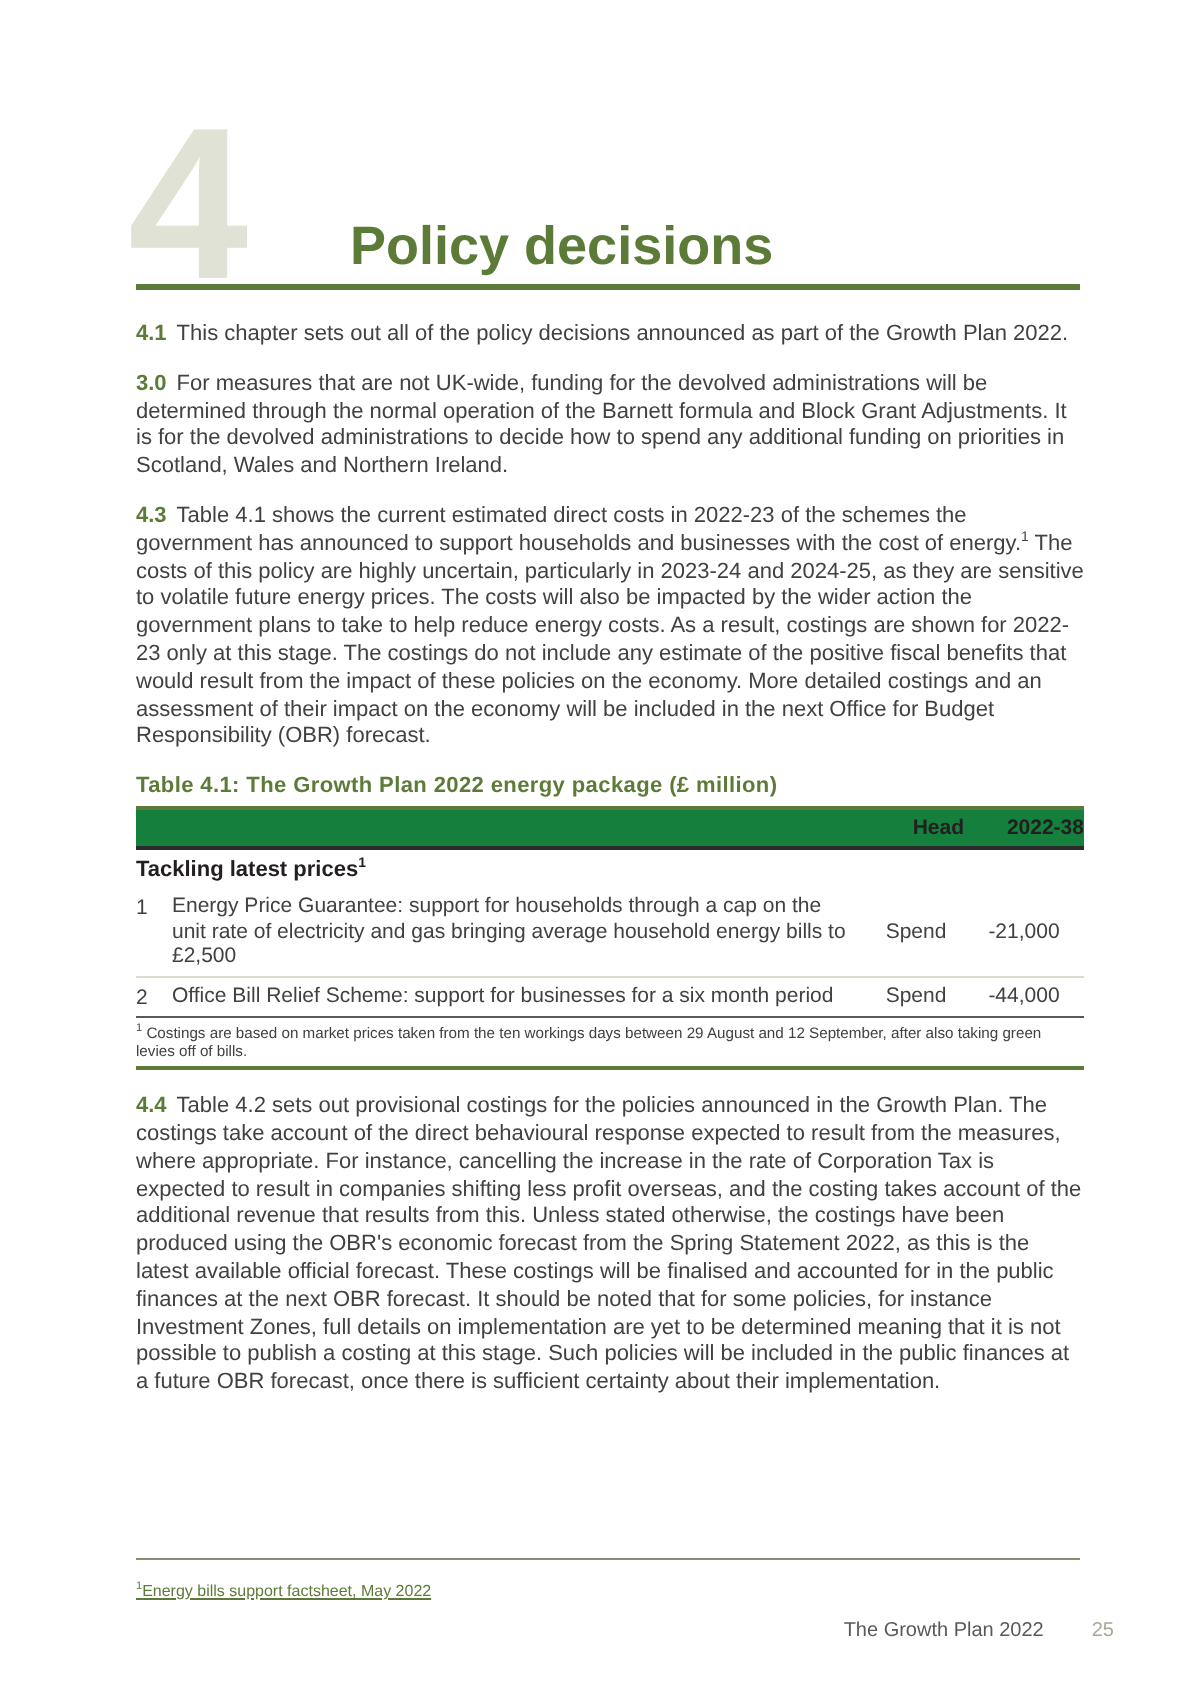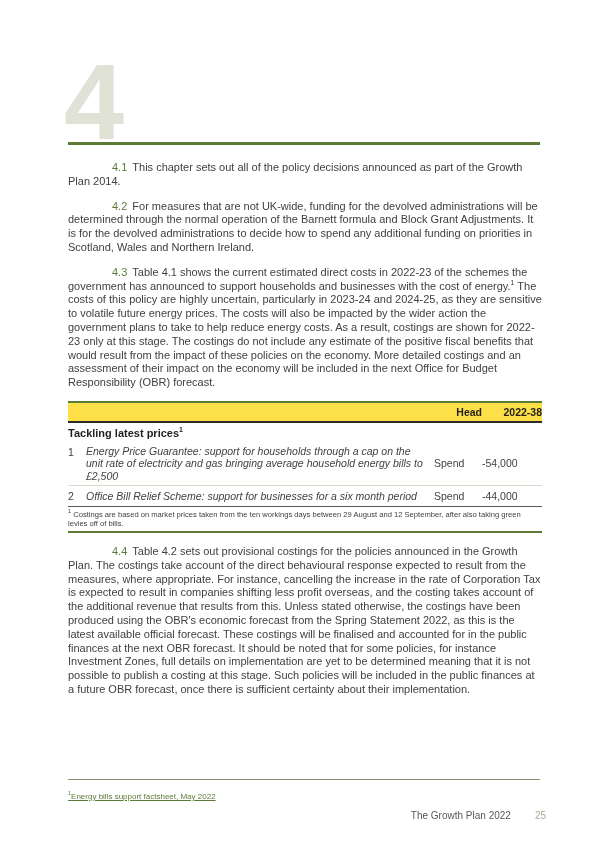--- a/index.html
+++ b/index.html
@@ -29,107 +29,109 @@
     width:472px; height:3px; background:#5d7b38;
   }
   
   .content {
     position:absolute; left:68px; top:161px; width:474px;
   }
   .para {
     font-size:11px; line-height:13.8px; margin-bottom:11px;
     color:#414042;
   }
-  .pnum { color:#5d7b38; font-weight:normal; margin-right:5px;margin-left:44px; }
+  .pnum { color:#5d7b38; font-weight:bold; margin-right:5px; }
   sup.fn-ref { font-size:7px; line-height:0; vertical-align:super; }
   
   .table-block { margin:2px 0 12px 0; }
   .table-title {
     color:#5d7b38; font-weight:bold; font-size:11px;
     margin-bottom:4px; letter-spacing:0.2px;
   }
   table.t41 {
     width:100%; border-collapse:collapse;
     border-top:2.5px solid #5d7b38;
     border-bottom:2.5px solid #5d7b38;
   }
   table.t41 td, table.t41 th { vertical-align:middle; }
-  tr.head-row { background:#fde047; }
+  tr.head-row { background:#15803d; }
   tr.head-row th {
     font-size:10.5px; font-weight:bold; color:#231f20;
     text-align:right; padding:3px 0 3px 8px;
     border-bottom:2px solid #2b2b2b;
   }
   tr.section-row td {
     font-size:11px; font-weight:bold; color:#231f20;
     padding:4px 0 3px 0;
   }
   tr.data-row td {
     font-size:10.5px; line-height:12.5px; color:#414042;
     padding:3px 0;
   }
   tr.data-row td.num { width:18px; vertical-align:top; padding-top:4px; }
-  tr.data-row td.desc { padding-right:6px;font-style:italic; }
-  tr.data-row td.head-col, tr.data-row td.val-col { text-align:left; white-space:nowrap; }
+  tr.data-row td.desc { padding-right:6px; }
+  tr.data-row td.head-col, tr.data-row td.val-col { text-align:center; white-space:nowrap; }
   td.head-col { width:48px; }
   td.val-col  { width:60px; }
   tr.row-1 td { border-bottom:1px solid #d9dbcd; }
   tr.row-2 td { border-bottom:1.5px solid #58595b; }
   tr.tfoot-row td {
     font-size:7.6px; color:#414042; padding:3px 0 3px 0; line-height:9px;
   }
   
   .footnote-area {
     position:absolute; left:68px; top:779px; width:472px;
     border-top:1.5px solid #878d74; padding-top:5px;
   }
   .footnote-link {
     font-size:8px; color:#5d7b38; text-decoration:underline; cursor:pointer;
   }
   .footnote-link sup { font-size:5.5px; vertical-align:super; line-height:0; }
   .page-footer {
-    position:absolute; right:54px; top:810px;
+    position:absolute; right:43px; top:810px;
     font-size:10px; color:#58595b; text-align:right;
   }
   .page-footer .doc-title { color:#58595b; }
   .page-footer .page-num { color:#a6aa97; margin-left:24px; }
 </style>
 </head>
 <body>
 
 <div class="page">
 
   <div class="chapter-num">4</div>
+  <h1 class="chapter-title">Policy decisions</h1>
   <div class="header-rule"></div>
 
   <div class="content">
 
-    <p class="para"><span class="pnum">4.1</span><span>This chapter sets out all of the policy decisions announced as part of the Growth Plan 2014.</span></p>
+    <p class="para"><span class="pnum">4.1</span><span>This chapter sets out all of the policy decisions announced as part of the Growth Plan 2022.</span></p>
 
-    <p class="para"><span class="pnum">4.2</span><span>For measures that are not UK-wide, funding for the devolved administrations will be determined through the normal operation of the Barnett formula and Block Grant Adjustments. It is for the devolved administrations to decide how to spend any additional funding on priorities in Scotland, Wales and Northern Ireland.</span></p>
+    <p class="para"><span class="pnum">3.0</span><span>For measures that are not UK-wide, funding for the devolved administrations will be determined through the normal operation of the Barnett formula and Block Grant Adjustments. It is for the devolved administrations to decide how to spend any additional funding on priorities in Scotland, Wales and Northern Ireland.</span></p>
 
     <p class="para"><span class="pnum">4.3</span><span>Table 4.1 shows the current estimated direct costs in 2022-23 of the schemes the government has announced to support households and businesses with the cost of energy.</span><sup class="fn-ref">1</sup><span> The costs of this policy are highly uncertain, particularly in 2023-24 and 2024-25, as they are sensitive to volatile future energy prices. The costs will also be impacted by the wider action the government plans to take to help reduce energy costs. As a result, costings are shown for 2022-23 only at this stage. The costings do not include any estimate of the positive fiscal benefits that would result from the impact of these policies on the economy. More detailed costings and an assessment of their impact on the economy will be included in the next Office for Budget Responsibility (OBR) forecast.</span></p>
 
     <div class="table-block">
+      <div class="table-title">Table 4.1: The Growth Plan 2022 energy package (£ million)</div>
       <table class="t41">
         <tbody>
             <tr class="head-row">
           <th></th>
           <th></th>
           <th class="head-col">Head</th>
           <th class="val-col">2022-38</th>
         </tr>
         <tr class="section-row">
           <td colspan="4"><span>Tackling latest prices</span><sup class="fn-ref">1</sup></td>
         </tr>
         <tr class="data-row row-1">
           <td class="num">1</td>
           <td class="desc">Energy Price Guarantee: support for households through a cap on the unit rate of electricity and gas bringing average household energy bills to £2,500</td>
           <td class="head-col">Spend</td>
-          <td class="val-col">-54,000</td>
+          <td class="val-col">-21,000</td>
         </tr>
         <tr class="data-row row-2">
           <td class="num">2</td>
           <td class="desc">Office Bill Relief Scheme: support for businesses for a six month period</td>
           <td class="head-col">Spend</td>
           <td class="val-col">-44,000</td>
         </tr>
         <tr class="tfoot-row">
           <td colspan="4"><sup class="fn-ref" style="font-size:5.5px">1</sup> <span>Costings are based on market prices taken from the ten workings days between 29 August and 12 September, after also taking green levies off of bills.</span></td>
         </tr>

